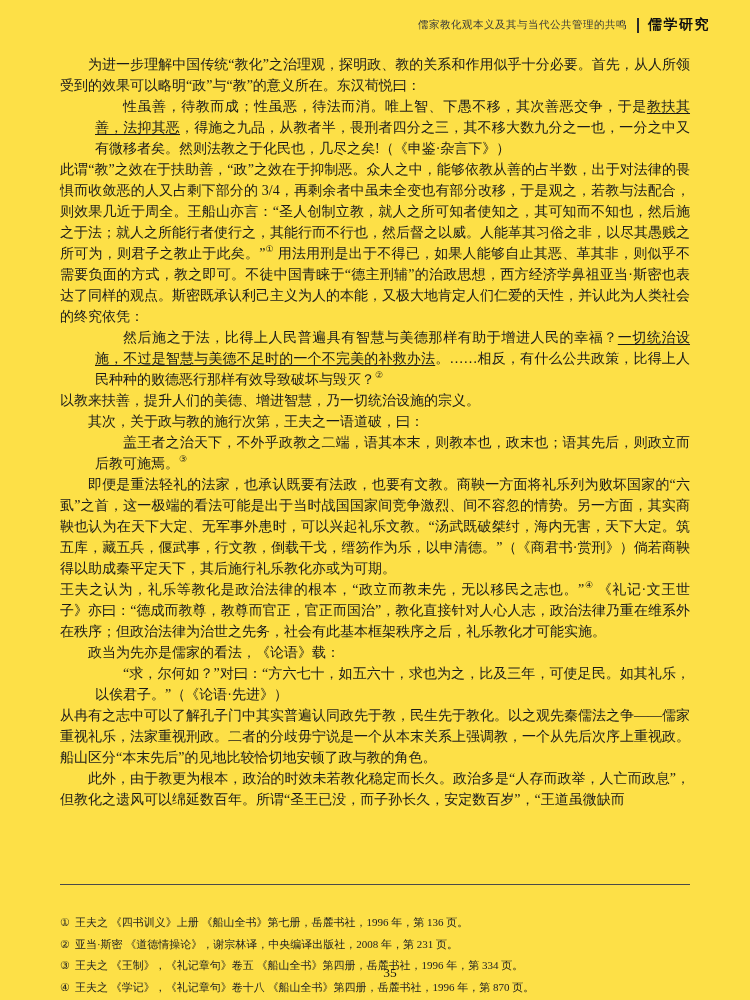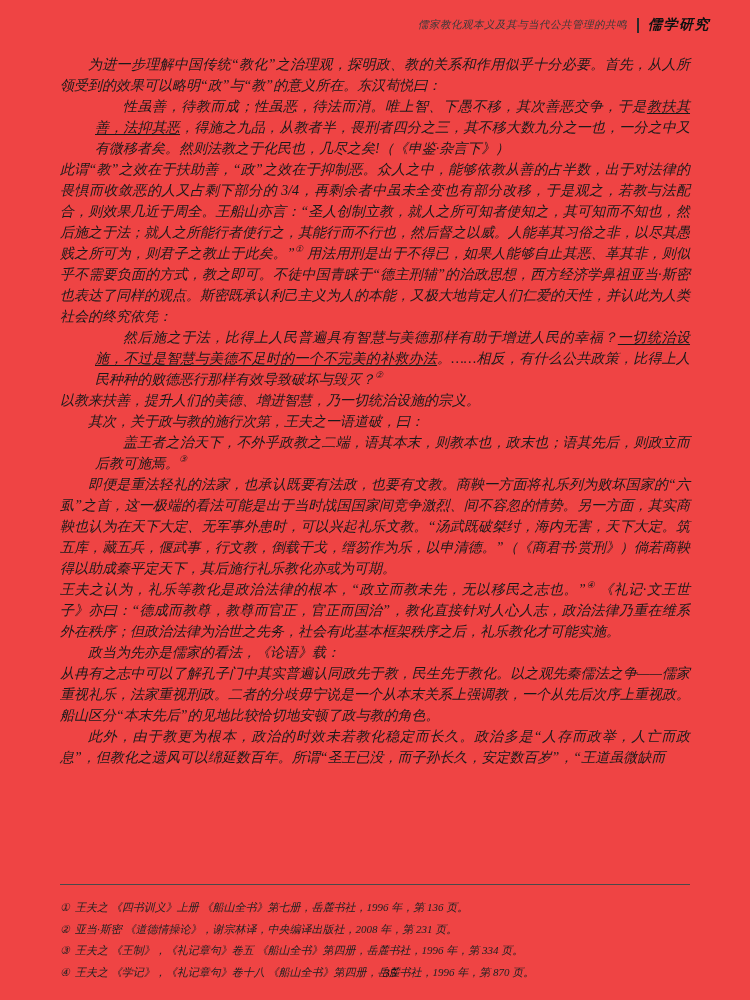--- a/index.html
+++ b/index.html
@@ -4,21 +4,21 @@
 <style>
   html, body { margin: 0; padding: 0; }
   body {
     width: 750px; height: 1000px;
     background: #ffffff;
     font-family: "Liberation Serif", "DejaVu Serif", serif;
     color: #1a1a1a;
     position: relative;
     overflow: hidden;
   }
-  .page { position: absolute; inset: 0; background: #ef4444; font-style: italic; }
+  .page { position: absolute; inset: 0; background: #fde047; }
 
   
   .page-header {
     position: absolute; top: 16px; right: 40px;
     display: flex; align-items: center;
   }
   .article-running-title {
     font-size: 10.5px; color: #3a3a3a; letter-spacing: 0.5px;
   }
   .header-divider {
@@ -41,21 +41,21 @@
   p.quote { margin-left: 35px; text-indent: 2em; }
   .u { text-decoration: underline; text-underline-offset: 2px; }
   .sup {
     font-size: 9px; vertical-align: super; line-height: 0;
   }
 
   
   .footnotes {
     position: absolute; left: 60px; top: 884px; width: 630px;
     border-top: 1.5px solid #4a4a4a;
-    padding-top: 12px;
+    padding-top: 27px;
   }
   .footnote-item {
     font-size: 11px; line-height: 21.5px; color: #222;
     white-space: nowrap; overflow: hidden;
   }
   .footnote-item .marker { margin-right: 5px; }
 
   
   .page-number {
     position: absolute; left: 66px; top: 965px; width: 648px;
@@ -77,20 +77,21 @@
       <p class="body indent"><span>为进一步理解中国传统“教化”之治理观，探明政、教的关系和作用似乎十分必要。首先，从人所领受到的效果可以略明“政”与“教”的意义所在。东汉荀悦曰：</span></p>
       <p class="quote"><span>性虽善，待教而成；性虽恶，待法而消。唯上智、下愚不移，其次善恶交争，于是</span><span class="u">教扶其善，法抑其恶</span><span>，得施之九品，从教者半，畏刑者四分之三，其不移大数九分之一也，一分之中又有微移者矣。然则法教之于化民也，几尽之矣!（《申鉴·杂言下》）</span></p>
       <p class="body"><span>此谓“教”之效在于扶助善，“政”之效在于抑制恶。众人之中，能够依教从善的占半数，出于对法律的畏惧而收敛恶的人又占剩下部分的 3/4，再剩余者中虽未全变也有部分改移，于是观之，若教与法配合，则效果几近于周全。王船山亦言：“圣人创制立教，就人之所可知者使知之，其可知而不知也，然后施之于法；就人之所能行者使行之，其能行而不行也，然后督之以威。人能革其习俗之非，以尽其愚贱之所可为，则君子之教止于此矣。”</span><span class="sup">①</span><span> 用法用刑是出于不得已，如果人能够自止其恶、革其非，则似乎不需要负面的方式，教之即可。不徒中国青睐于“德主刑辅”的治政思想，西方经济学鼻祖亚当·斯密也表达了同样的观点。斯密既承认利己主义为人的本能，又极大地肯定人们仁爱的天性，并认此为人类社会的终究依凭：</span></p>
       <p class="quote"><span>然后施之于法，比得上人民普遍具有智慧与美德那样有助于增进人民的幸福？</span><span class="u">一切统治设施，不过是智慧与美德不足时的一个不完美的补救办法</span><span>。……相反，有什么公共政策，比得上人民种种的败德恶行那样有效导致破坏与毁灭？</span><span class="sup">②</span></p>
       <p class="body"><span>以教来扶善，提升人们的美德、增进智慧，乃一切统治设施的宗义。</span></p>
       <p class="body indent"><span>其次，关于政与教的施行次第，王夫之一语道破，曰：</span></p>
       <p class="quote"><span>盖王者之治天下，不外乎政教之二端，语其本末，则教本也，政末也；语其先后，则政立而后教可施焉。</span><span class="sup">③</span></p>
       <p class="body indent"><span>即便是重法轻礼的法家，也承认既要有法政，也要有文教。商鞅一方面将礼乐列为败坏国家的“六虱”之首，这一极端的看法可能是出于当时战国国家间竞争激烈、间不容忽的情势。另一方面，其实商鞅也认为在天下大定、无军事外患时，可以兴起礼乐文教。“汤武既破桀纣，海内无害，天下大定。筑五库，藏五兵，偃武事，行文教，倒载干戈，缙笏作为乐，以申清德。”（《商君书·赏刑》）倘若商鞅得以助成秦平定天下，其后施行礼乐教化亦或为可期。</span></p>
       <p class="body"><span>王夫之认为，礼乐等教化是政治法律的根本，“政立而教未先，无以移民之志也。”</span><span class="sup">④</span><span> 《礼记·文王世子》亦曰：“德成而教尊，教尊而官正，官正而国治”，教化直接针对人心人志，政治法律乃重在维系外在秩序；但政治法律为治世之先务，社会有此基本框架秩序之后，礼乐教化才可能实施。</span></p>
       <p class="body indent"><span>政当为先亦是儒家的看法，《论语》载：</span></p>
+      <p class="quote"><span>“求，尔何如？”对曰：“方六七十，如五六十，求也为之，比及三年，可使足民。如其礼乐，以俟君子。”（《论语·先进》）</span></p>
       <p class="body"><span>从冉有之志中可以了解孔子门中其实普遍认同政先于教，民生先于教化。以之观先秦儒法之争——儒家重视礼乐，法家重视刑政。二者的分歧毋宁说是一个从本末关系上强调教，一个从先后次序上重视政。船山区分“本末先后”的见地比较恰切地安顿了政与教的角色。</span></p>
       <p class="body indent"><span>此外，由于教更为根本，政治的时效未若教化稳定而长久。政治多是“人存而政举，人亡而政息”，但教化之遗风可以绵延数百年。所谓“圣王已没，而子孙长久，安定数百岁”，“王道虽微缺而</span></p>
     </div>
 
   <div class="footnotes" id="footnotes">
       <div class="footnote-item"><span class="marker">①</span><span>王夫之 《四书训义》上册 《船山全书》第七册，岳麓书社，1996 年，第 136 页。</span></div>
       <div class="footnote-item"><span class="marker">②</span><span>亚当·斯密 《道德情操论》，谢宗林译，中央编译出版社，2008 年，第 231 页。</span></div>
       <div class="footnote-item"><span class="marker">③</span><span>王夫之 《王制》，《礼记章句》卷五 《船山全书》第四册，岳麓书社，1996 年，第 334 页。</span></div>
       <div class="footnote-item"><span class="marker">④</span><span>王夫之 《学记》，《礼记章句》卷十八 《船山全书》第四册，岳麓书社，1996 年，第 870 页。</span></div>
     </div>

